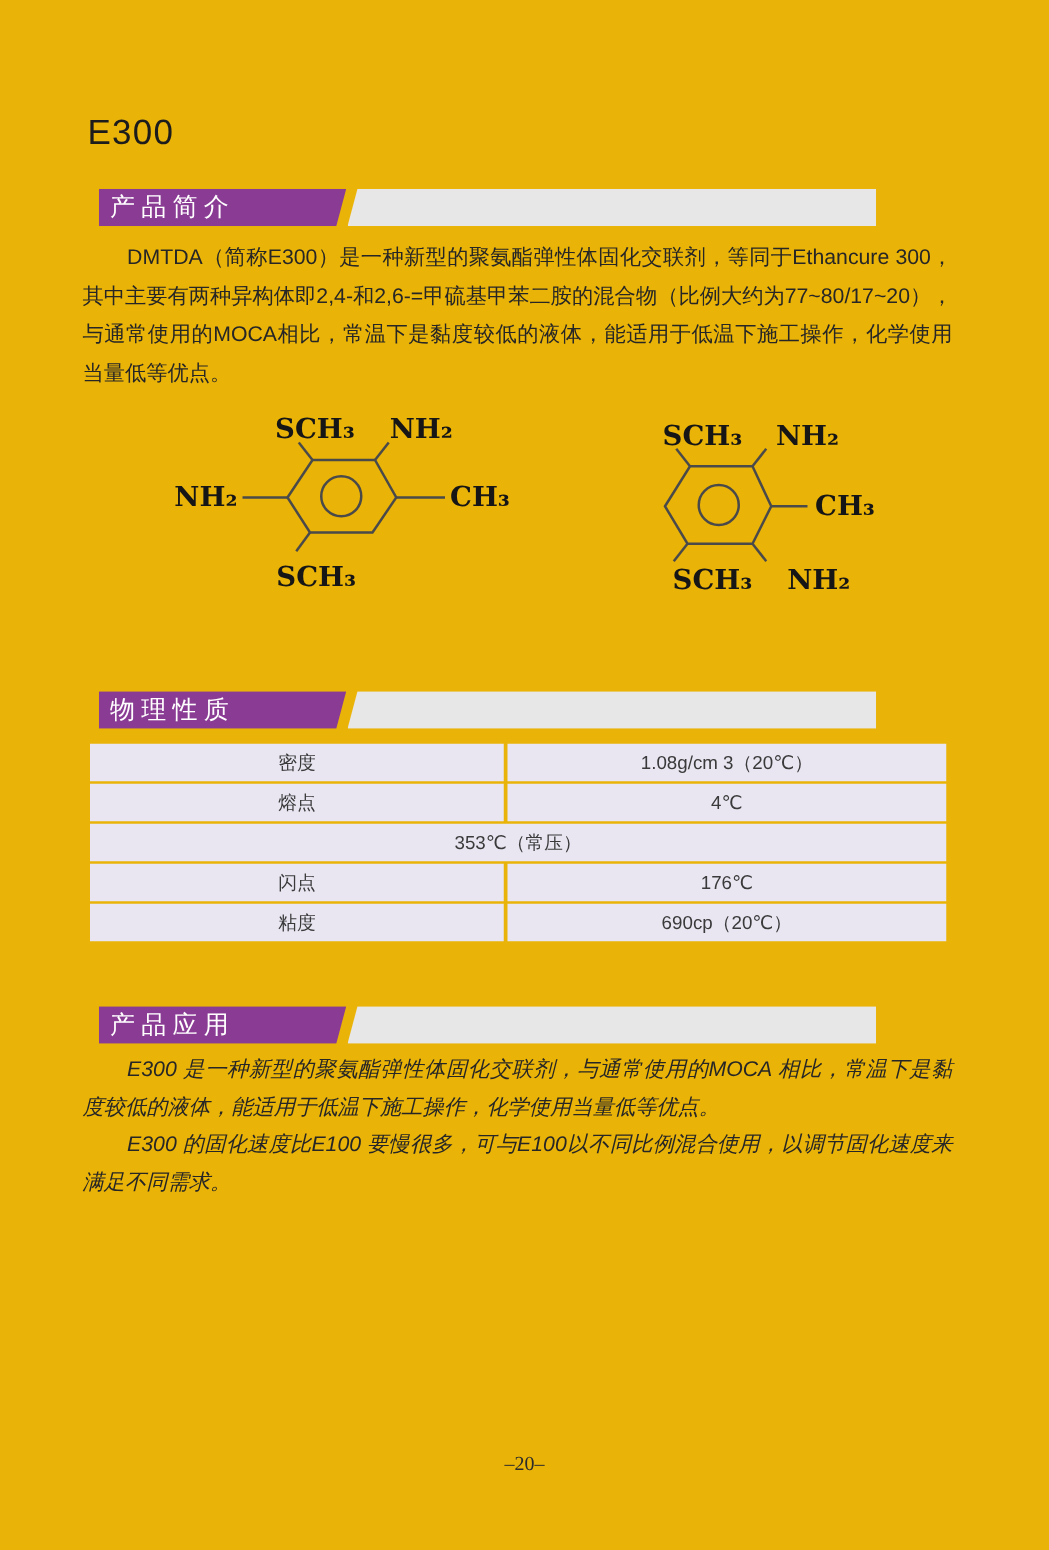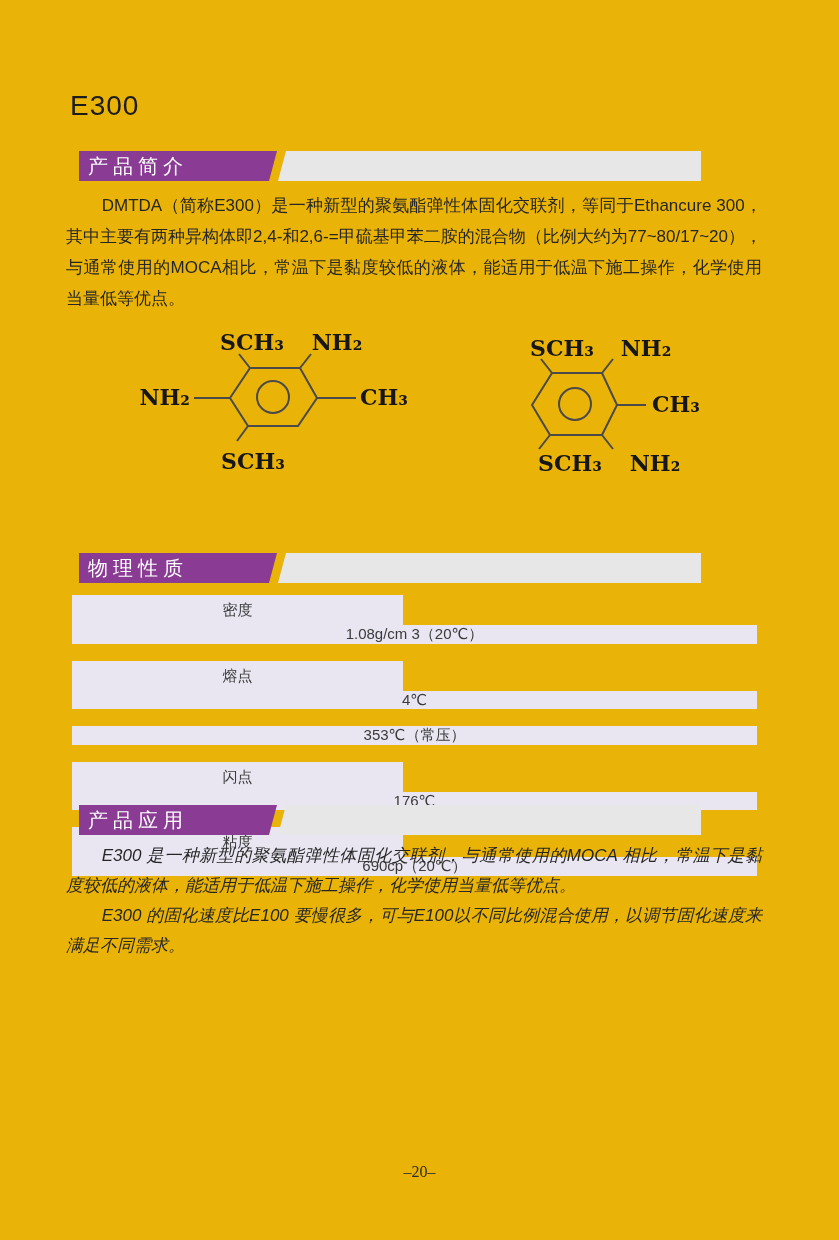--- a/index.html
+++ b/index.html
@@ -27,21 +27,21 @@
 
   
   .struct{position:absolute;}
   .struct .bond{stroke:#4a4a4a;stroke-width:2;fill:none;}
   .struct .ring{stroke:#4a4a4a;stroke-width:2;fill:none;}
   .chem{font-family:"DejaVu Serif","Liberation Serif",serif;font-weight:bold;
         font-size:22px;fill:#161616;}
 
   
   .ptable{position:absolute;left:72px;top:595px;width:685px;}
-  .trow{display:flex;margin-bottom:17px;flex-direction:column;}
+  .trow{display:flex;margin-bottom:2px;}
   .tcell{background:#e9e6f2;height:30px;display:flex;align-items:center;
          justify-content:center;font-size:15px;color:#3a3a3a;}
   .tlabel{width:331px;margin-right:3px;}
   .tvalue{flex:1;}
 
   .page-number{position:absolute;left:0;top:1163px;width:100%;text-align:center;
                font-size:16px;color:#2b2b2b;font-family:Liberation Serif, serif;}
 </style>
 </head>
 <body>

